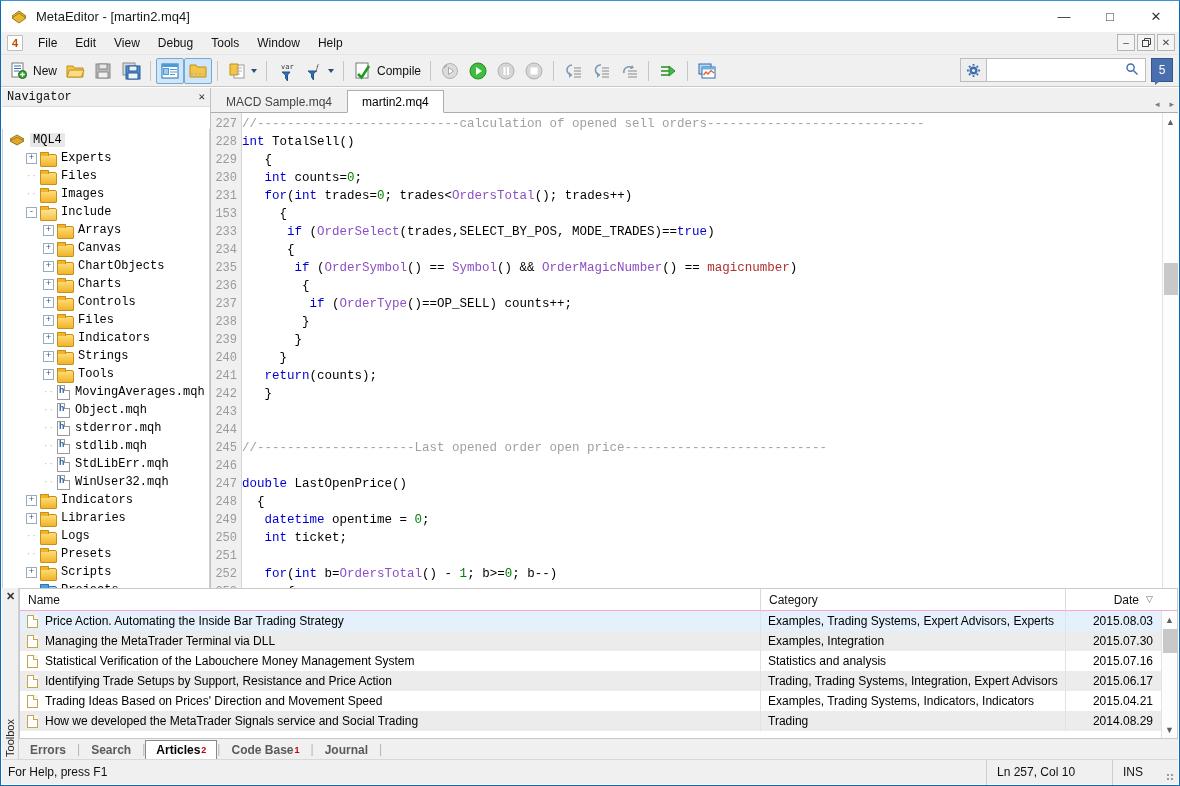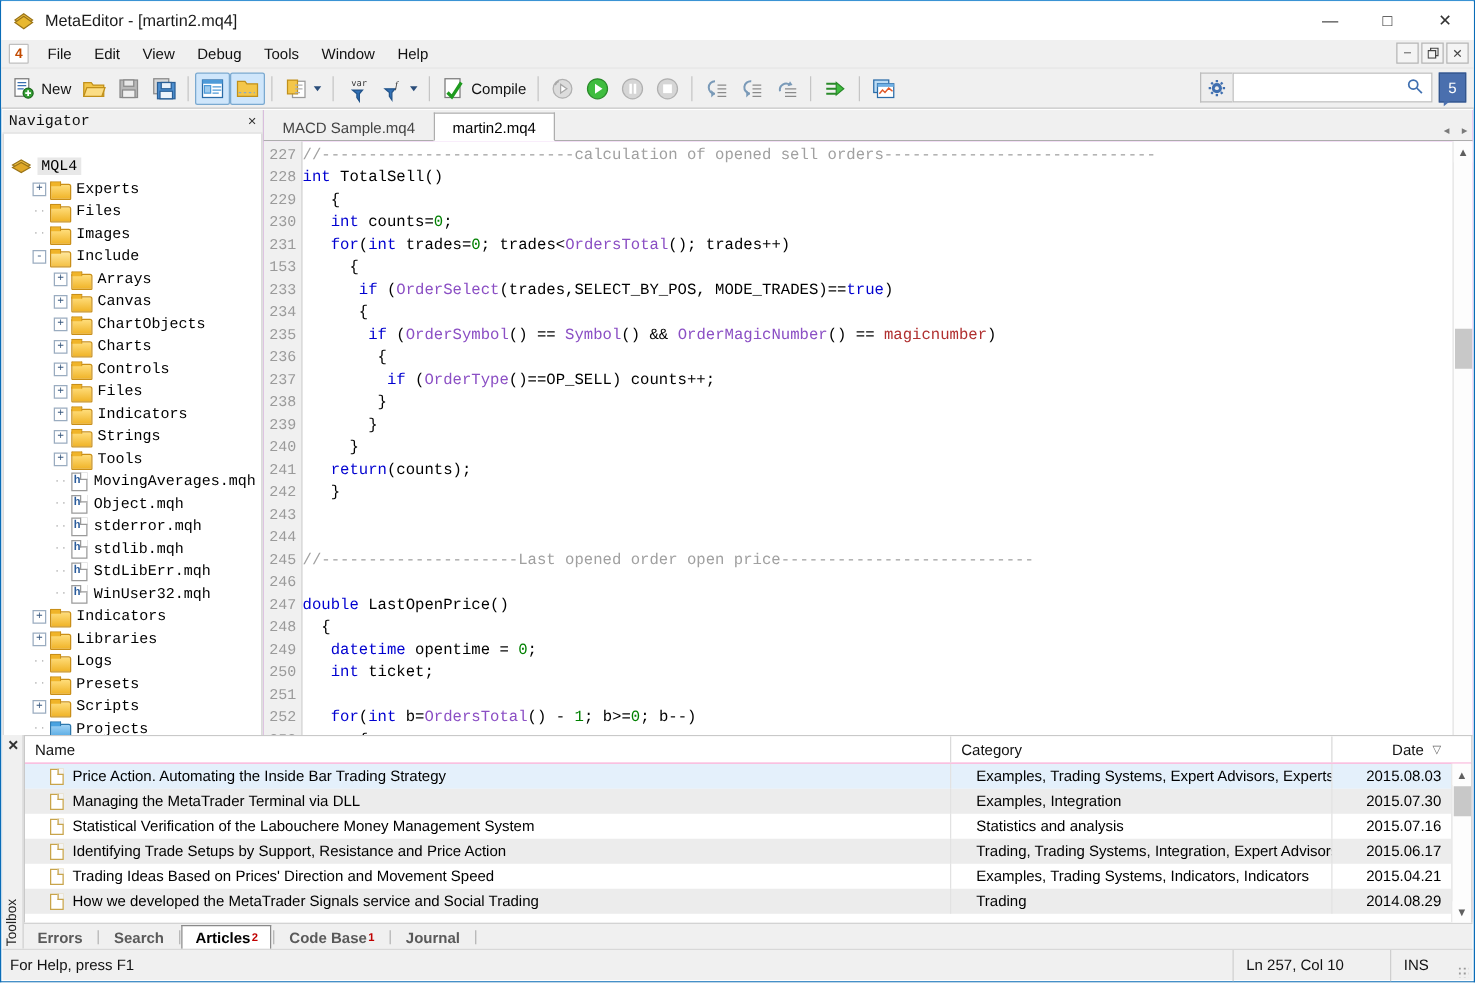--- a/index.html
+++ b/index.html
@@ -79,21 +79,21 @@
   .nav {
     width:209px; background:#fff; display:flex; flex-direction:column;
     border-right:1px solid #c0c0c0;
     font-family:Liberation Mono, monospace;
   }
   .nav-head { height:19px; background:#f0f0f0; display:flex; align-items:center;
               padding-left:5px; font-size:12px; color:#111; position:relative;
               border-bottom:1px solid #dcdcdc; }
   .nav-close { position:absolute; right:5px; top:2px; font-size:11px; font-weight:bold; color:#333; }
   .nav-tree { flex:1; overflow:hidden; background:#fff; border:1px solid #cfcfcf;
-              border-top:none; padding-top:17px; position:relative; }
+              border-top:none; padding-top:2px; position:relative;margin-top:22px; }
   .trow { height:18px; display:flex; align-items:center; font-size:12px; white-space:nowrap; }
   .texp { width:11px;height:11px; border:1px solid #9aacc0; background:#fff; color:#3a5a80;
           font-size:9px; line-height:9px; display:flex;align-items:center;justify-content:center;
           margin-right:3px; flex:none; }
   .tspacer { width:11px; margin-right:3px; flex:none; }
   .folder { width:16px;height:13px; position:relative; margin-right:5px; flex:none; }
   .folder:before { content:""; position:absolute; left:0; top:2px; width:15px; height:11px;
      background:linear-gradient(#ffdd7a,#f0b429); border:1px solid #c98f18; border-radius:1px 2px 1px 1px; }
   .folder:after { content:""; position:absolute; left:0; top:0px; width:7px;height:3px;
      background:#f0b429; border:1px solid #c98f18; border-bottom:none; border-radius:1px 1px 0 0; }
@@ -103,21 +103,21 @@
   .hfile { width:13px;height:15px; position:relative; margin-right:5px; flex:none;
            background:#fff; border:1px solid #9a9a9a; }
   .hfile:before { content:"h"; position:absolute; left:1px; top:0px; font-size:9px; color:#2b5c9b; font-weight:bold; }
   .hfile:after { content:""; position:absolute; right:-1px; top:-1px; width:5px;height:5px;
                  background:#fff; border-left:1px solid #9a9a9a; border-bottom:1px solid #9a9a9a; }
   .mql4icon { width:16px;height:14px; margin-right:5px; flex:none; position:relative; }
   .tlabel { color:#000; }
   .trow.sel .tlabel { background:#e8e8e8; padding:0 3px; }
 
   
-  .editor { flex:1; display:flex; flex-direction:column; background:#d946ef; min-width:0; }
+  .editor { flex:1; display:flex; flex-direction:column; background:#fdba74; min-width:0; }
   .tabstrip { height:25px; background:#f0f0f0; display:flex; align-items:flex-end;
               position:relative; border-bottom:1px solid #adadad; }
   .etab { height:21px; padding:0 14px; font-size:12px; display:flex; align-items:center;
           color:#444; border:1px solid transparent; border-bottom:none; }
   .etab.active { background:#ffffff; border:1px solid #adadad; border-bottom:1px solid #fff;
                  height:23px; color:#000; margin-bottom:-1px; }
   .tabnav { position:absolute; right:4px; bottom:3px; display:flex; gap:10px; }
   .tabnav span { font-size:9px; color:#7a7a7a; }
 
   .codearea { flex:1; display:flex; position:relative; overflow:hidden; background:#fff; }
@@ -159,21 +159,21 @@
   .gh { display:flex; align-items:center; padding-left:8px; border-right:1px solid #dadada;
         position:relative; }
   .gh.c-name { flex:1; }
   .gh.c-cat { width:305px; }
   .gh.c-date { width:95px; justify-content:flex-end; padding-right:22px; border-right:none; }
   .sortmark { position:absolute; right:8px; top:5px; font-size:9px; color:#6a6a6a; }
   .grows { flex:1; overflow:hidden; }
   .grow { height:20px; display:flex; font-size:12px; align-items:center; }
   .grow.odd { background:#ececec; }
   .grow.selrow { background:#e4f0fb; }
-  .gc { display:flex; align-items:center; padding-left:20px; height:20px; white-space:nowrap; overflow:hidden; }
+  .gc { display:flex; align-items:center; padding-left:7px; height:20px; white-space:nowrap; overflow:hidden; }
   .gc.c-name { flex:1; border-right:1px solid #e2e2e2; }
   .gc.c-cat { width:305px; border-right:1px solid #e2e2e2; }
   .gc.c-date { width:95px; justify-content:flex-end; padding-right:8px; }
   .docico { width:11px;height:13px; background:#fff; border:1px solid #c8a44a; position:relative;
             margin-right:7px; flex:none; }
   .docico:after { content:""; position:absolute; right:-1px; top:-1px; width:4px;height:4px;
                   background:#f4f4f4; border-left:1px solid #c8a44a; border-bottom:1px solid #c8a44a; }
   .gscroll { width:16px; background:#fdfdfd; border-left:1px solid #e2e2e2; flex:none; position:relative; }
 
   .tbxtabs { height:21px; background:#f0f0f0; display:flex; align-items:flex-end;

